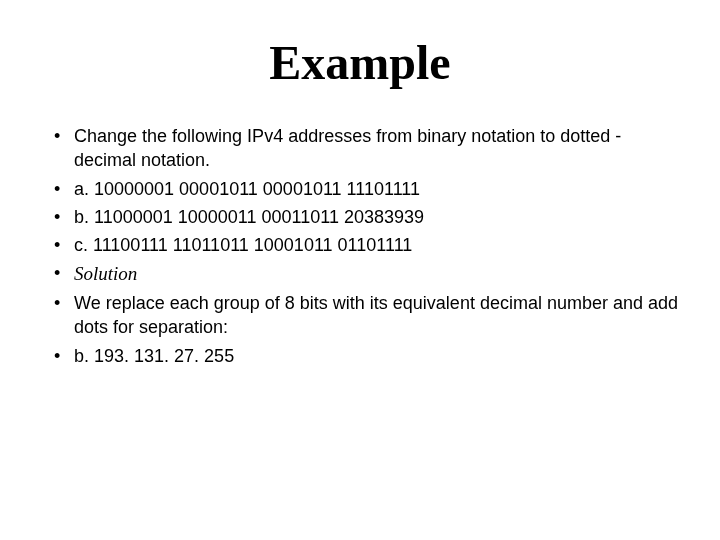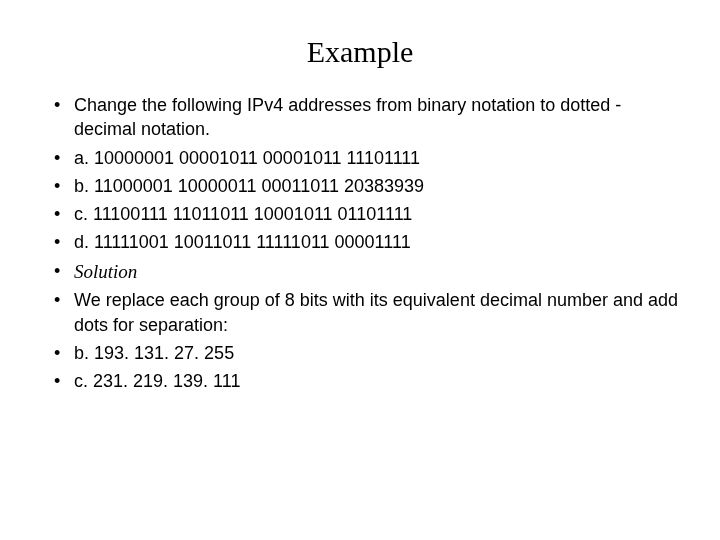--- a/index.html
+++ b/index.html
@@ -14,24 +14,24 @@
   }
   .slide {
     width: 720px;
     height: 540px;
     position: relative;
     box-sizing: border-box;
     padding: 35px 40px 20px 40px;
   }
   .title {
     text-align: center;
-    font-size: 30px;
+    font-size: 48px;
     font-family: "Times New Roman", Times, serif;
-    margin: 0 0 24px 0;
-    font-weight: normal;
+    margin: 0 0 34px 0;
+    font-weight: bold;
   }
   ul.outer {
     list-style: none;
     padding: 0;
     margin: 0;
   }
   ul.outer > li {
     position: relative;
     padding-left: 34px;
     margin: 0 0 4px 0;
@@ -70,29 +70,23 @@
     </li>
     <li>
       <span>a. 10000001  00001011  00001011  11101111</span>
     </li>
     <li>
       <span>b. 11000001  10000011  00011011  20383939</span>
     </li>
     <li>
       <span>c. 11100111  11011011  10001011  01101111</span>
     </li>
-    <li>
-      <span>d. 11111001  10011011  11111011  00001111</span>
-    </li>
     <li class="empty-bullet">
       <span class="solution-label">Solution</span>
     </li>
     <li>
       <span>We replace each group of 8 bits with its equivalent decimal number and add dots for separation:</span>
     </li>
     <li>
       <span>b. 193. 131. 27. 255</span>
     </li>
-    <li>
-      <span>c. 231. 219. 139. 111</span>
-    </li>
   </ul>
 </div>
 
 </body></html>

